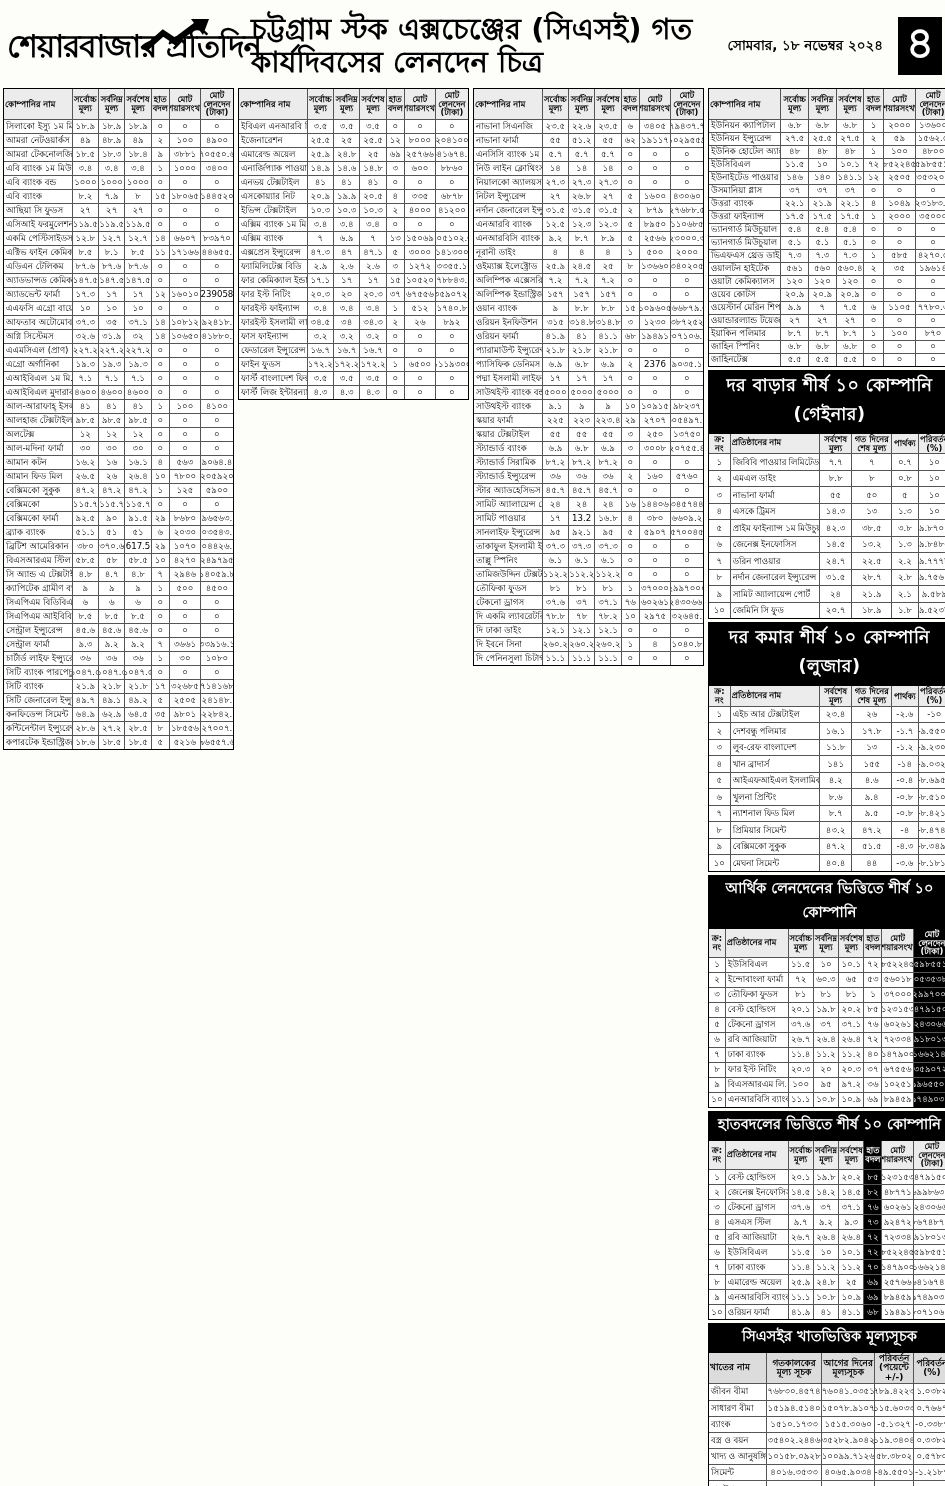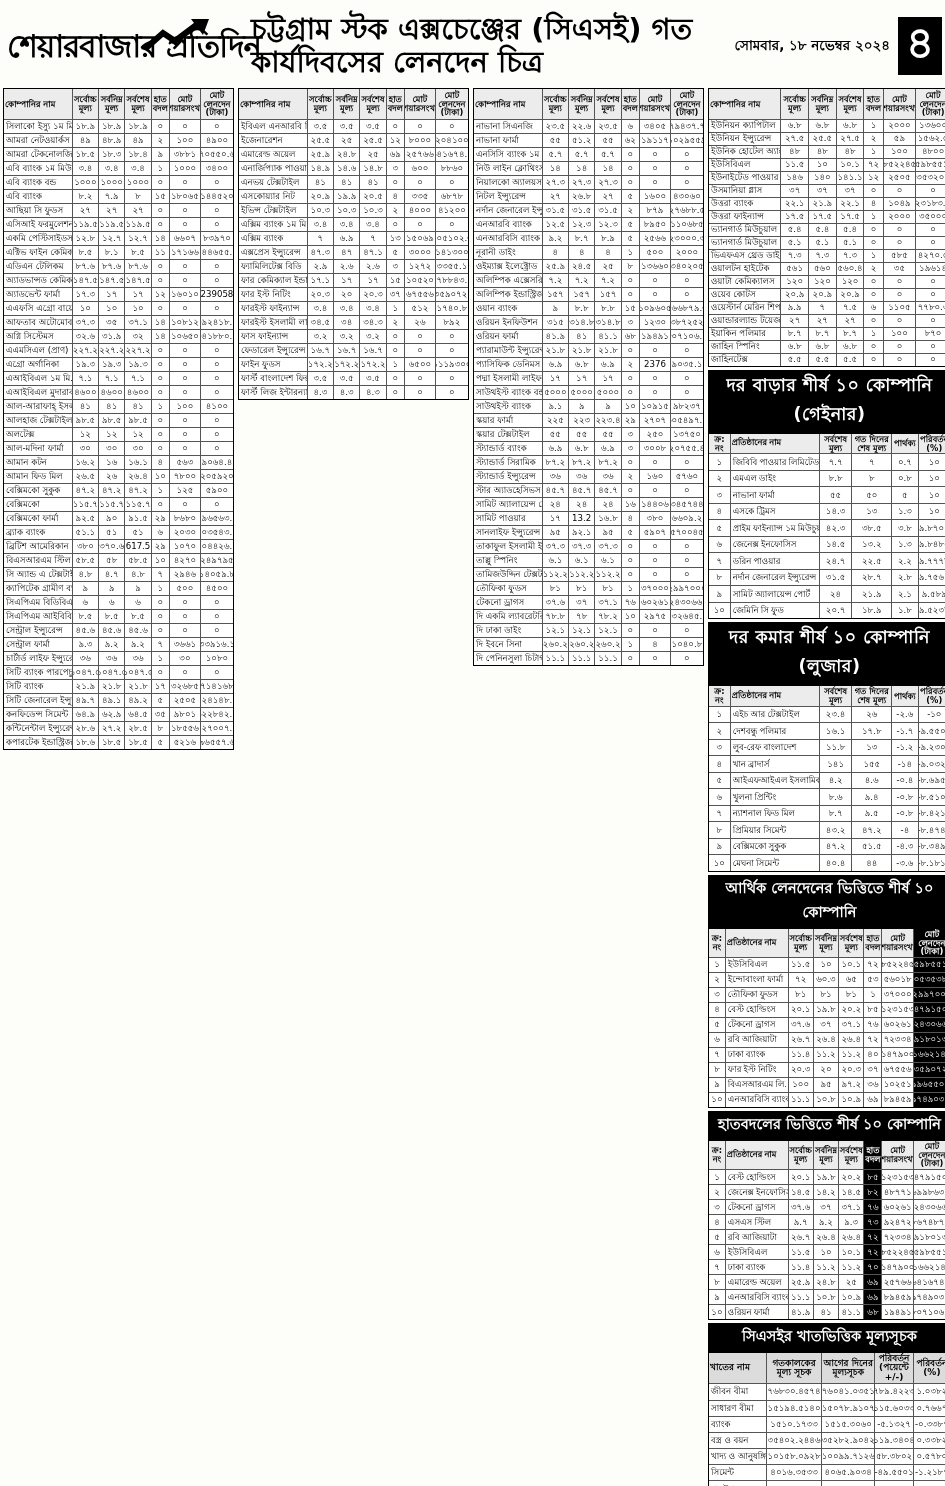--- a/index.html
+++ b/index.html
@@ -4,21 +4,21 @@
 <style>
   html,body{margin:0;padding:0;background:#f2f2ee;}
   body{font-family:"DejaVu Sans","Liberation Sans",sans-serif;color:#000;}
   .page{position:relative;width:945px;height:1486px;background:#fdfdfa;overflow:hidden;box-sizing:border-box;padding:4px 3px 2px 3px;}
   
   .masthead{display:flex;align-items:center;height:84px;}
   .logo{position:relative;width:238px;flex:0 0 238px;padding-left:4px;}
   .logo-text{font-weight:bold;font-size:31px;letter-spacing:-1px;line-height:1;white-space:nowrap;}
   .logo-arrow{position:absolute;top:-12px;left:138px;}
   .paper-title{flex:1;text-align:left;font-weight:bold;font-size:29px;padding:0 6px;line-height:1.15;}
-  .issue-date{flex:0 0 auto;font-size:13.5px;font-weight:bold;padding-right:8px;white-space:nowrap;}
+  .issue-date{flex:0 0 auto;font-size:13.5px;font-weight:bold;padding-right:15px;white-space:nowrap;}
   .pagenum{flex:0 0 44px;height:58px;background:#000;color:#fff;display:flex;align-items:center;justify-content:center;font-size:44px;font-weight:bold;}
   
   .cols{display:flex;gap:4px;height:1392px;}
   .col{flex:0 0 231px;display:flex;flex-direction:column;}
   .col.c4{flex:0 0 243px;}
   
   .table{border:1.4px solid #000;background:#fff;}
   .tr{display:grid;align-items:stretch;}
   .td{display:flex;align-items:center;justify-content:center;border-right:1px solid #555;border-top:1px solid #555;padding:0 2px;overflow:hidden;white-space:nowrap;font-size:8.6px;line-height:1.05;box-sizing:border-box;}
   .tr .td:last-child{border-right:none;}

